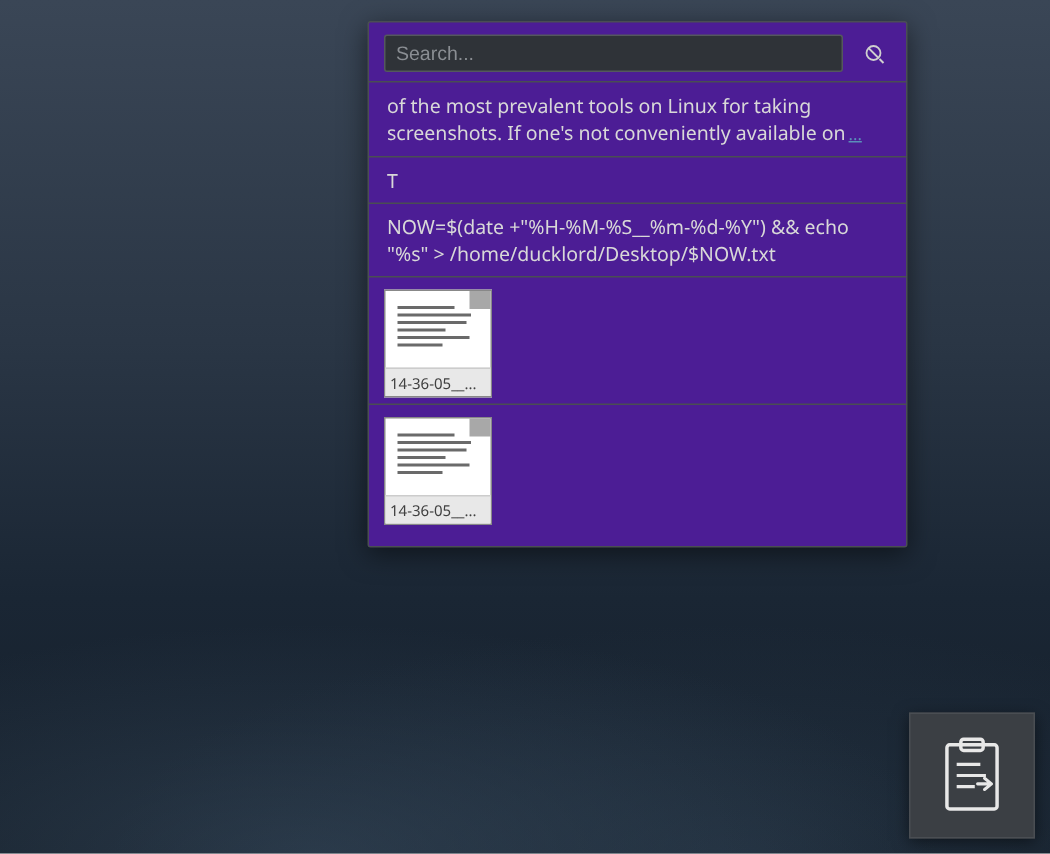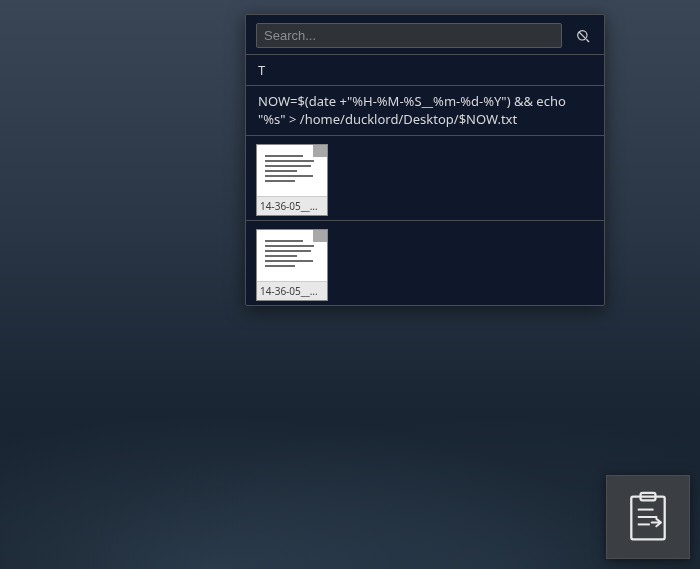--- a/index.html
+++ b/index.html
@@ -20,26 +20,27 @@
       background: radial-gradient(ellipse at 30% 100%, rgba(60,80,100,0.5), transparent 60%),
                   radial-gradient(ellipse at 70% 100%, rgba(50,70,90,0.4), transparent 60%);
       pointer-events: none;
     }
 
     .popup {
       position: absolute;
       top: 14px;
       left: 245px;
       width: 360px;
-      background: #0f172a;
+      background: #4c1d95;
       border: 1px solid #4a4e53;
       border-radius: 2px;
       box-shadow: 0 4px 18px rgba(0,0,0,0.5);
       color: #d8d8d8;
       font-size: 13px;
+      padding-bottom: 10px;
       z-index: 10;
     }
 
     .search-row {
       display: flex;
       align-items: center;
       padding: 8px 10px 6px 10px;
       gap: 10px;
     }
     .search-input {
@@ -160,20 +161,23 @@
     <div class="clear-btn">
       <svg viewBox="0 0 24 24">
         <circle cx="11" cy="11" r="7" fill="none" stroke="#cfcfcf" stroke-width="1.8"></circle>
         <line x1="6" y1="6" x2="16" y2="16" stroke="#cfcfcf" stroke-width="1.8"></line>
         <line x1="17" y1="17" x2="21" y2="21" stroke="#cfcfcf" stroke-width="2"></line>
       </svg>
     </div>
   </div>
 
 
+  <div class="entry">
+    <span>of the most prevalent tools on Linux for taking screenshots. If one's not conveniently available on</span><a class="more-link">...</a>
+  </div>
 
   <div class="entry">
     <span>T</span>
   </div>
 
 
   <div class="entry">
     <span>NOW=$(date +"%H-%M-%S__%m-%d-%Y") &amp;&amp; echo "%s" &gt; /home/ducklord/Desktop/$NOW.txt</span>
   </div>
 

